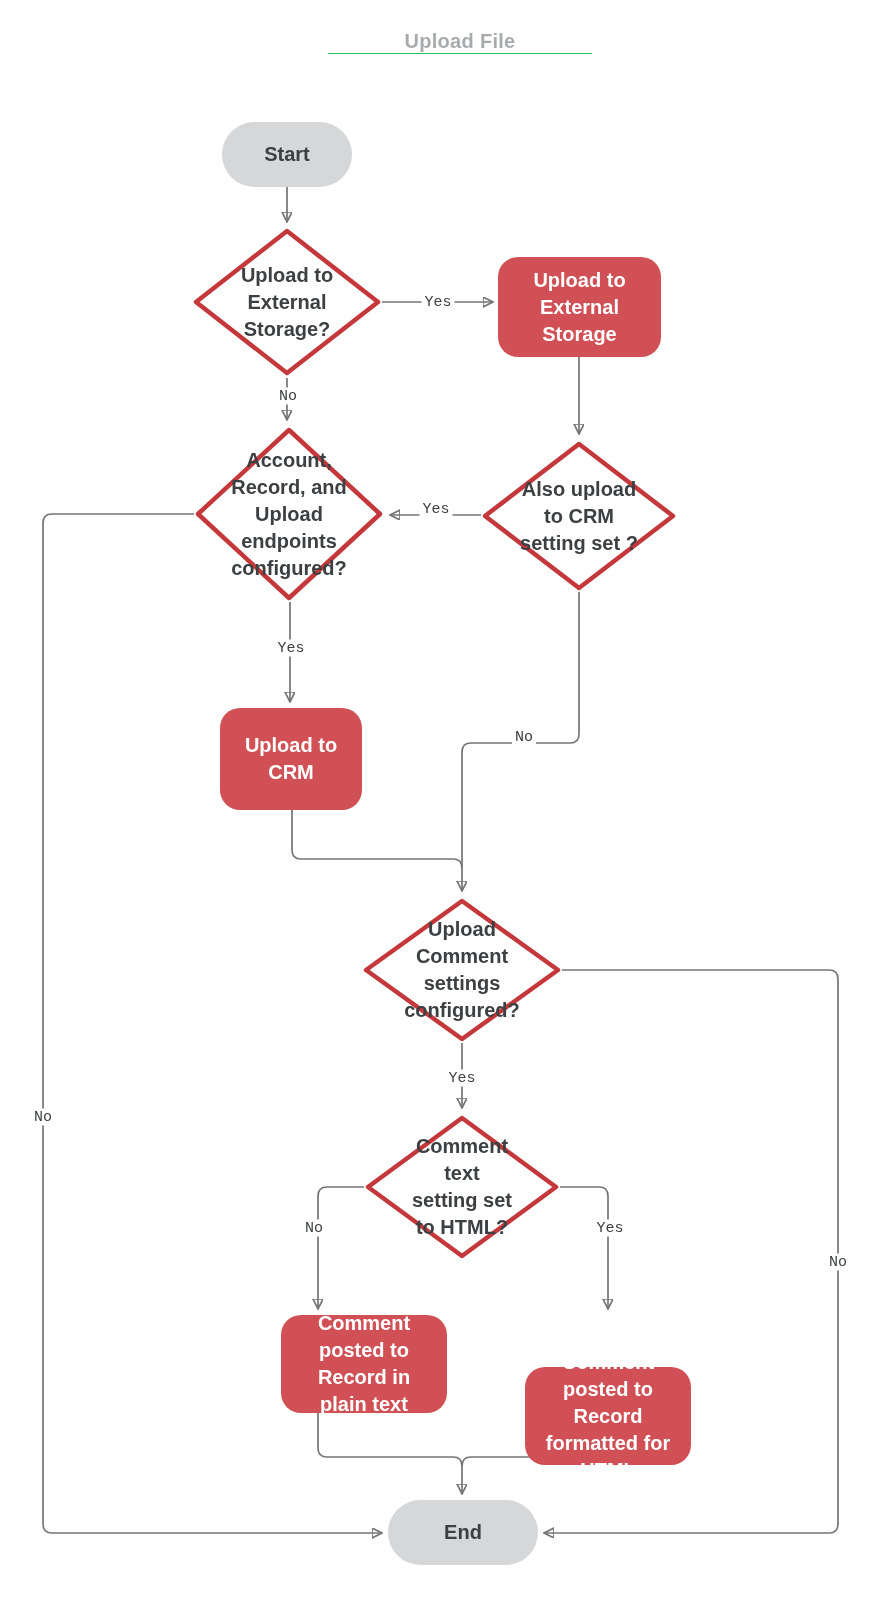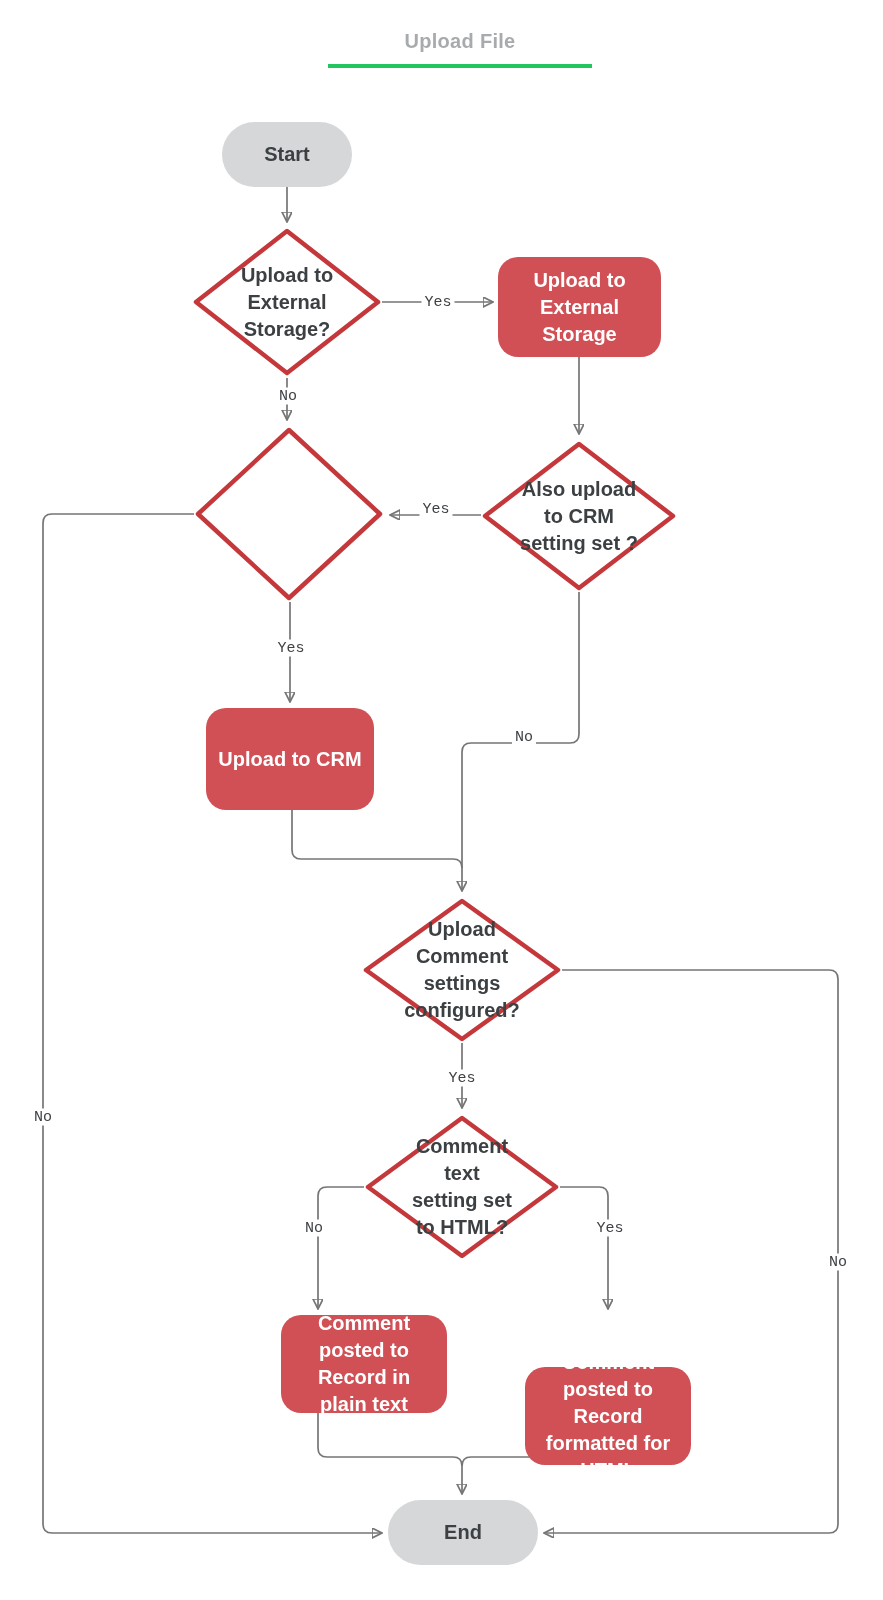--- a/index.html
+++ b/index.html
@@ -1,19 +1,19 @@
 <!DOCTYPE html>
 <html><head>
 <meta charset="utf-8">
 <style>
   html,body{margin:0;padding:0;background:#fff;}
   .canvas{position:relative;width:883px;height:1600px;background:#fff;overflow:hidden;
           font-family:"Liberation Sans",sans-serif;}
   .title-wrap{position:absolute;left:328px;top:30px;width:264px;text-align:center;
-              border-bottom:4px solid #22c55e;padding-bottom:11px;}
+              border-bottom:1px solid #22c55e;}
   .title-wrap h1{margin:0;font-size:20px;font-weight:bold;color:#a8abad;letter-spacing:.3px;}
   .edges{position:absolute;left:0;top:0;z-index:1;pointer-events:none;}
   .edges path{fill:none;stroke:#757575;stroke-width:1.7;}
   .node{position:absolute;z-index:2;display:flex;align-items:center;justify-content:center;
         text-align:center;font-size:20px;line-height:1.35;color:#3c4043;font-weight:bold;}
   .pill{background:#d5d7d9;border-radius:33px;}
   .process{background:#d05055;border-radius:20px;color:#ffffff;}
   .diamond{background:transparent;}
   .diamond svg{position:absolute;left:0;top:0;}
   .diamond .dlabel{position:relative;z-index:2;}
@@ -65,30 +65,31 @@
   </div>
 
   <div class="node process" style="left:498px;top:257px;width:163px;height:100px;padding:0 18px;box-sizing:border-box;">
     <span>Upload to External Storage</span>
   </div>
 
   <div class="node diamond" style="left:194px;top:426px;width:190px;height:176px;">
     <svg width="190" height="176">
       <path d="M95,4 L186,88 L95,172 L4,88 Z" fill="#ffffff" stroke="#c4383b" stroke-width="4.5" stroke-linejoin="round"></path>
     </svg>
+    <div class="dlabel" style="width:162px;">Account, Record, and Upload endpoints configured?</div>
   </div>
 
   <div class="node diamond" style="left:481px;top:440px;width:196px;height:152px;">
     <svg width="196" height="152">
       <path d="M98,4 L192,76 L98,148 L4,76 Z" fill="#ffffff" stroke="#c4383b" stroke-width="4.5" stroke-linejoin="round"></path>
     </svg>
     <div class="dlabel" style="width:132px;">Also upload to CRM setting set ?</div>
   </div>
 
-  <div class="node process" style="left:206px;top:708px;width:168px;height:102px;">
+  <div class="node process" style="left:220px;top:708px;width:142px;height:102px;">
     <span>Upload to CRM</span>
   </div>
 
   <div class="node diamond" style="left:362px;top:897px;width:200px;height:146px;">
     <svg width="200" height="146">
       <path d="M100,4 L196,73 L100,142 L4,73 Z" fill="#ffffff" stroke="#c4383b" stroke-width="4.5" stroke-linejoin="round"></path>
     </svg>
     <div class="dlabel" style="width:152px;">Upload Comment settings configured?</div>
   </div>
 

